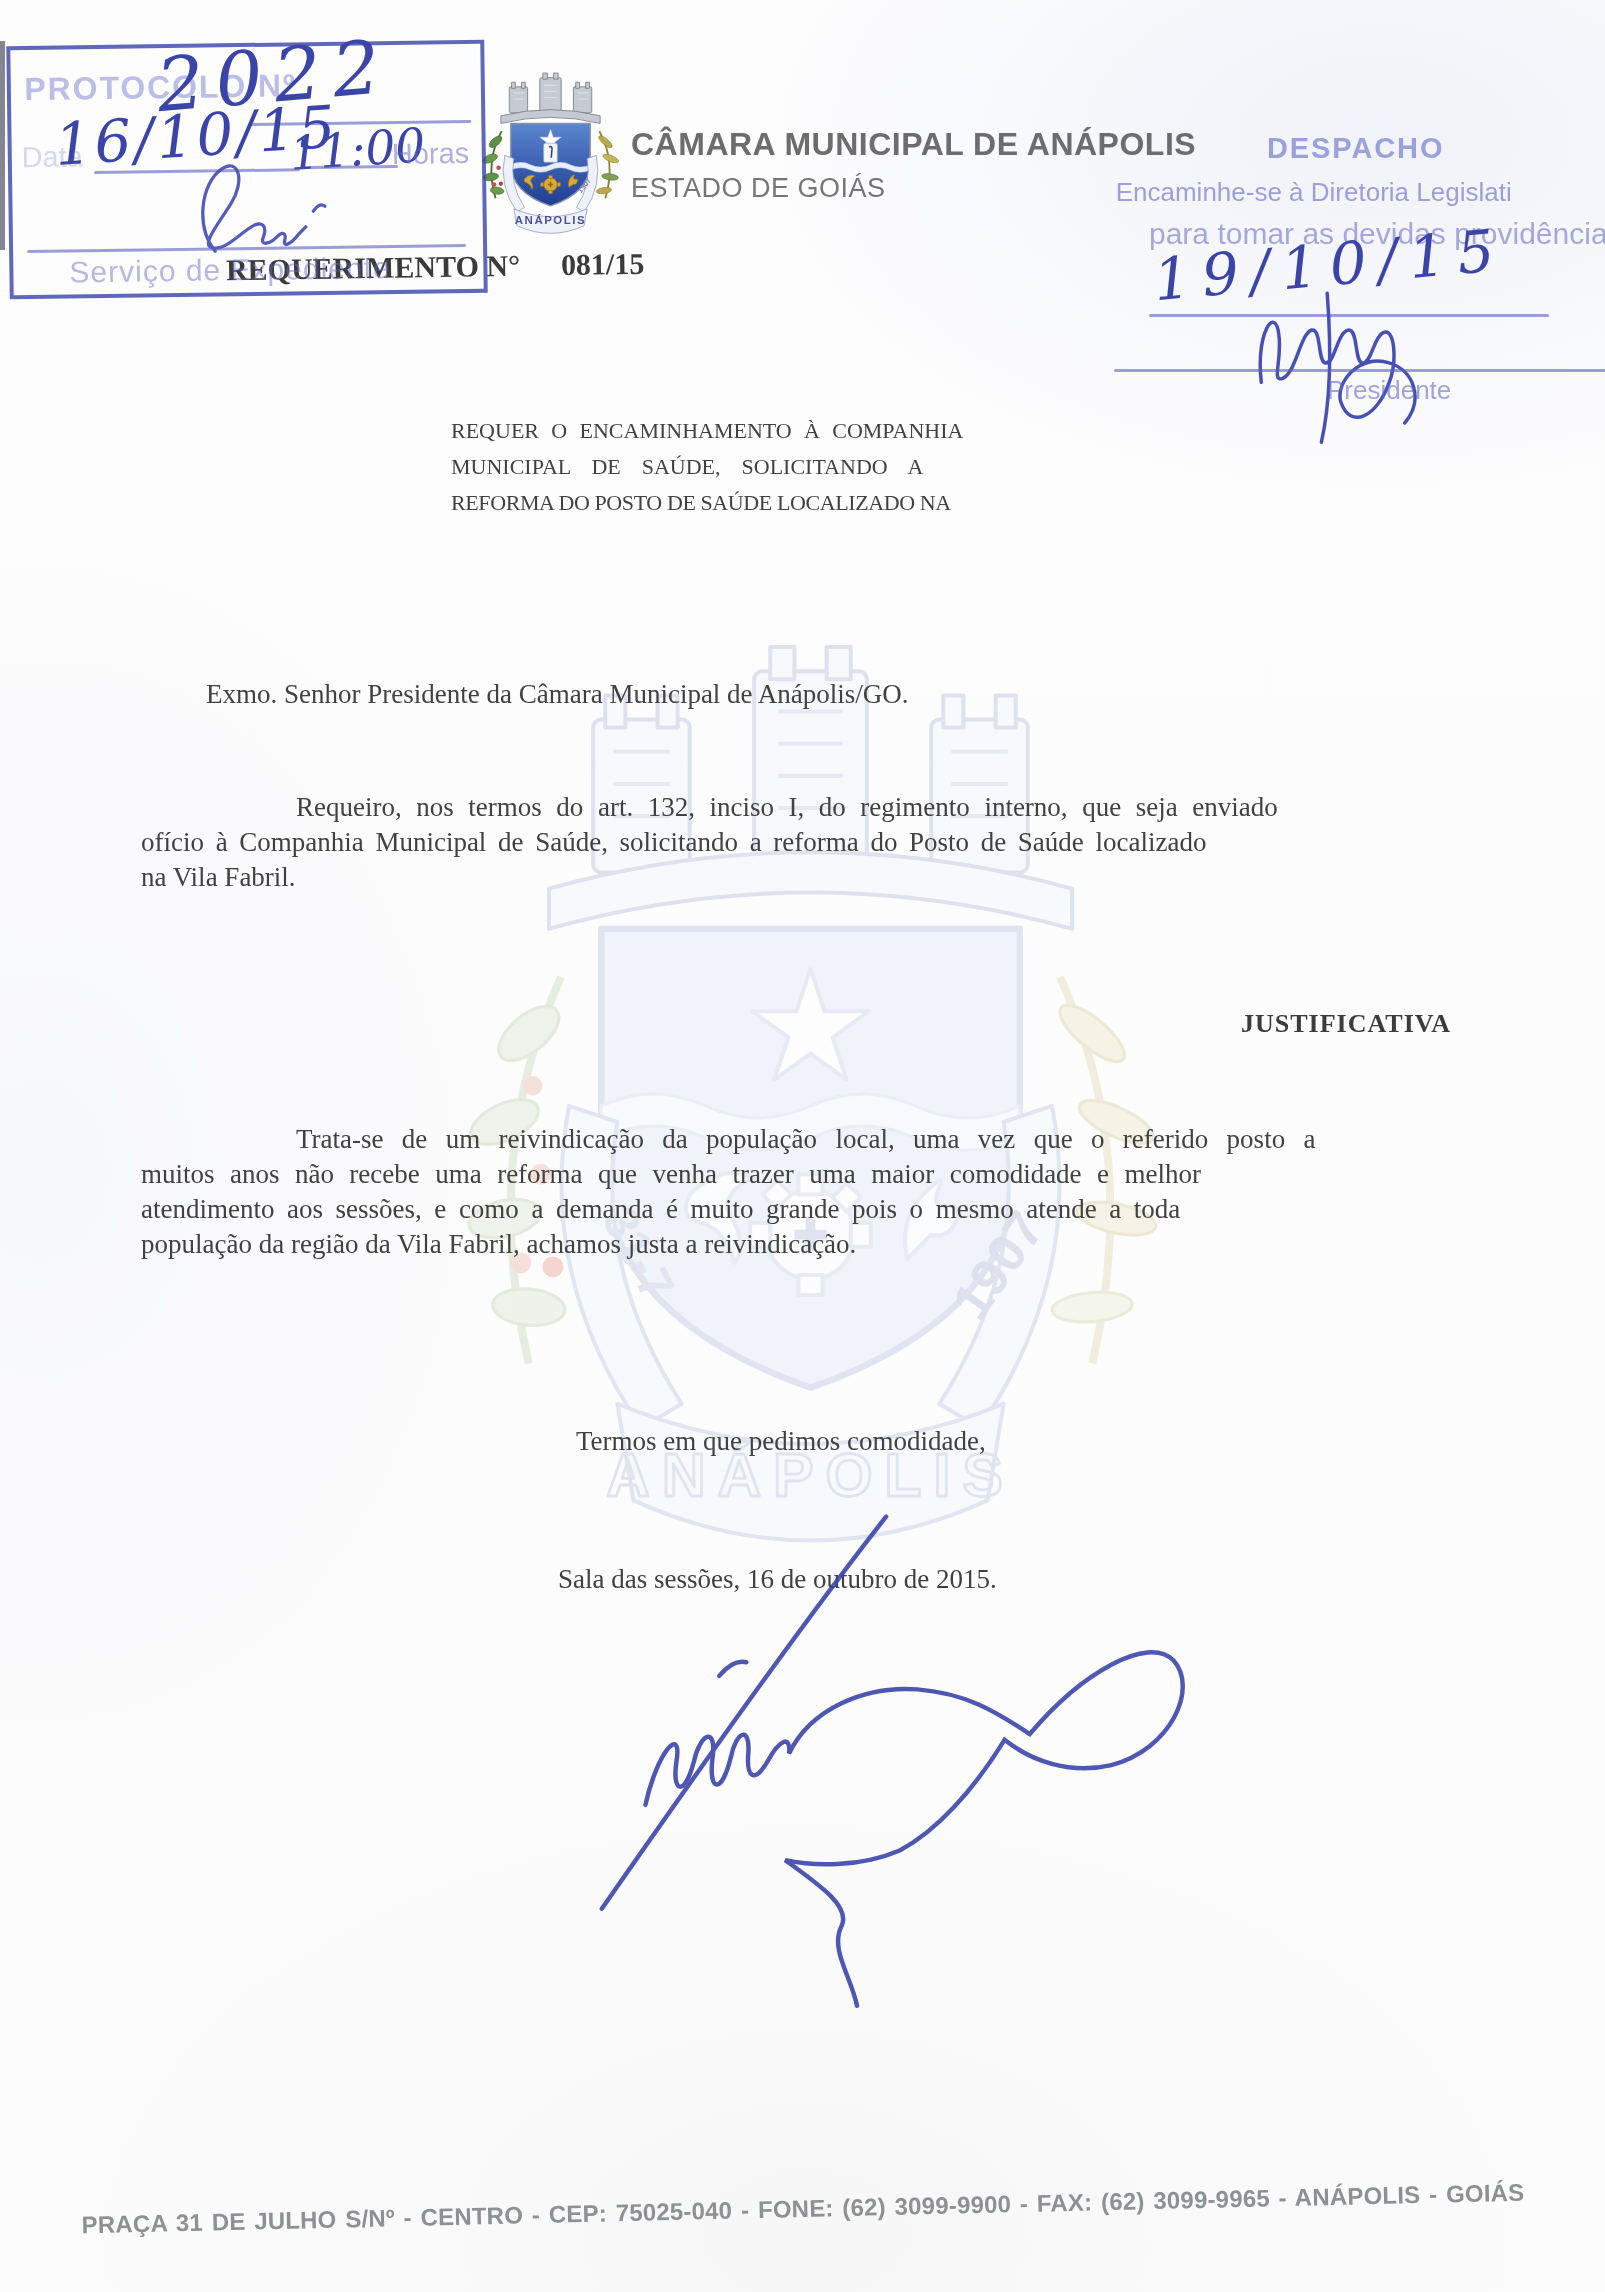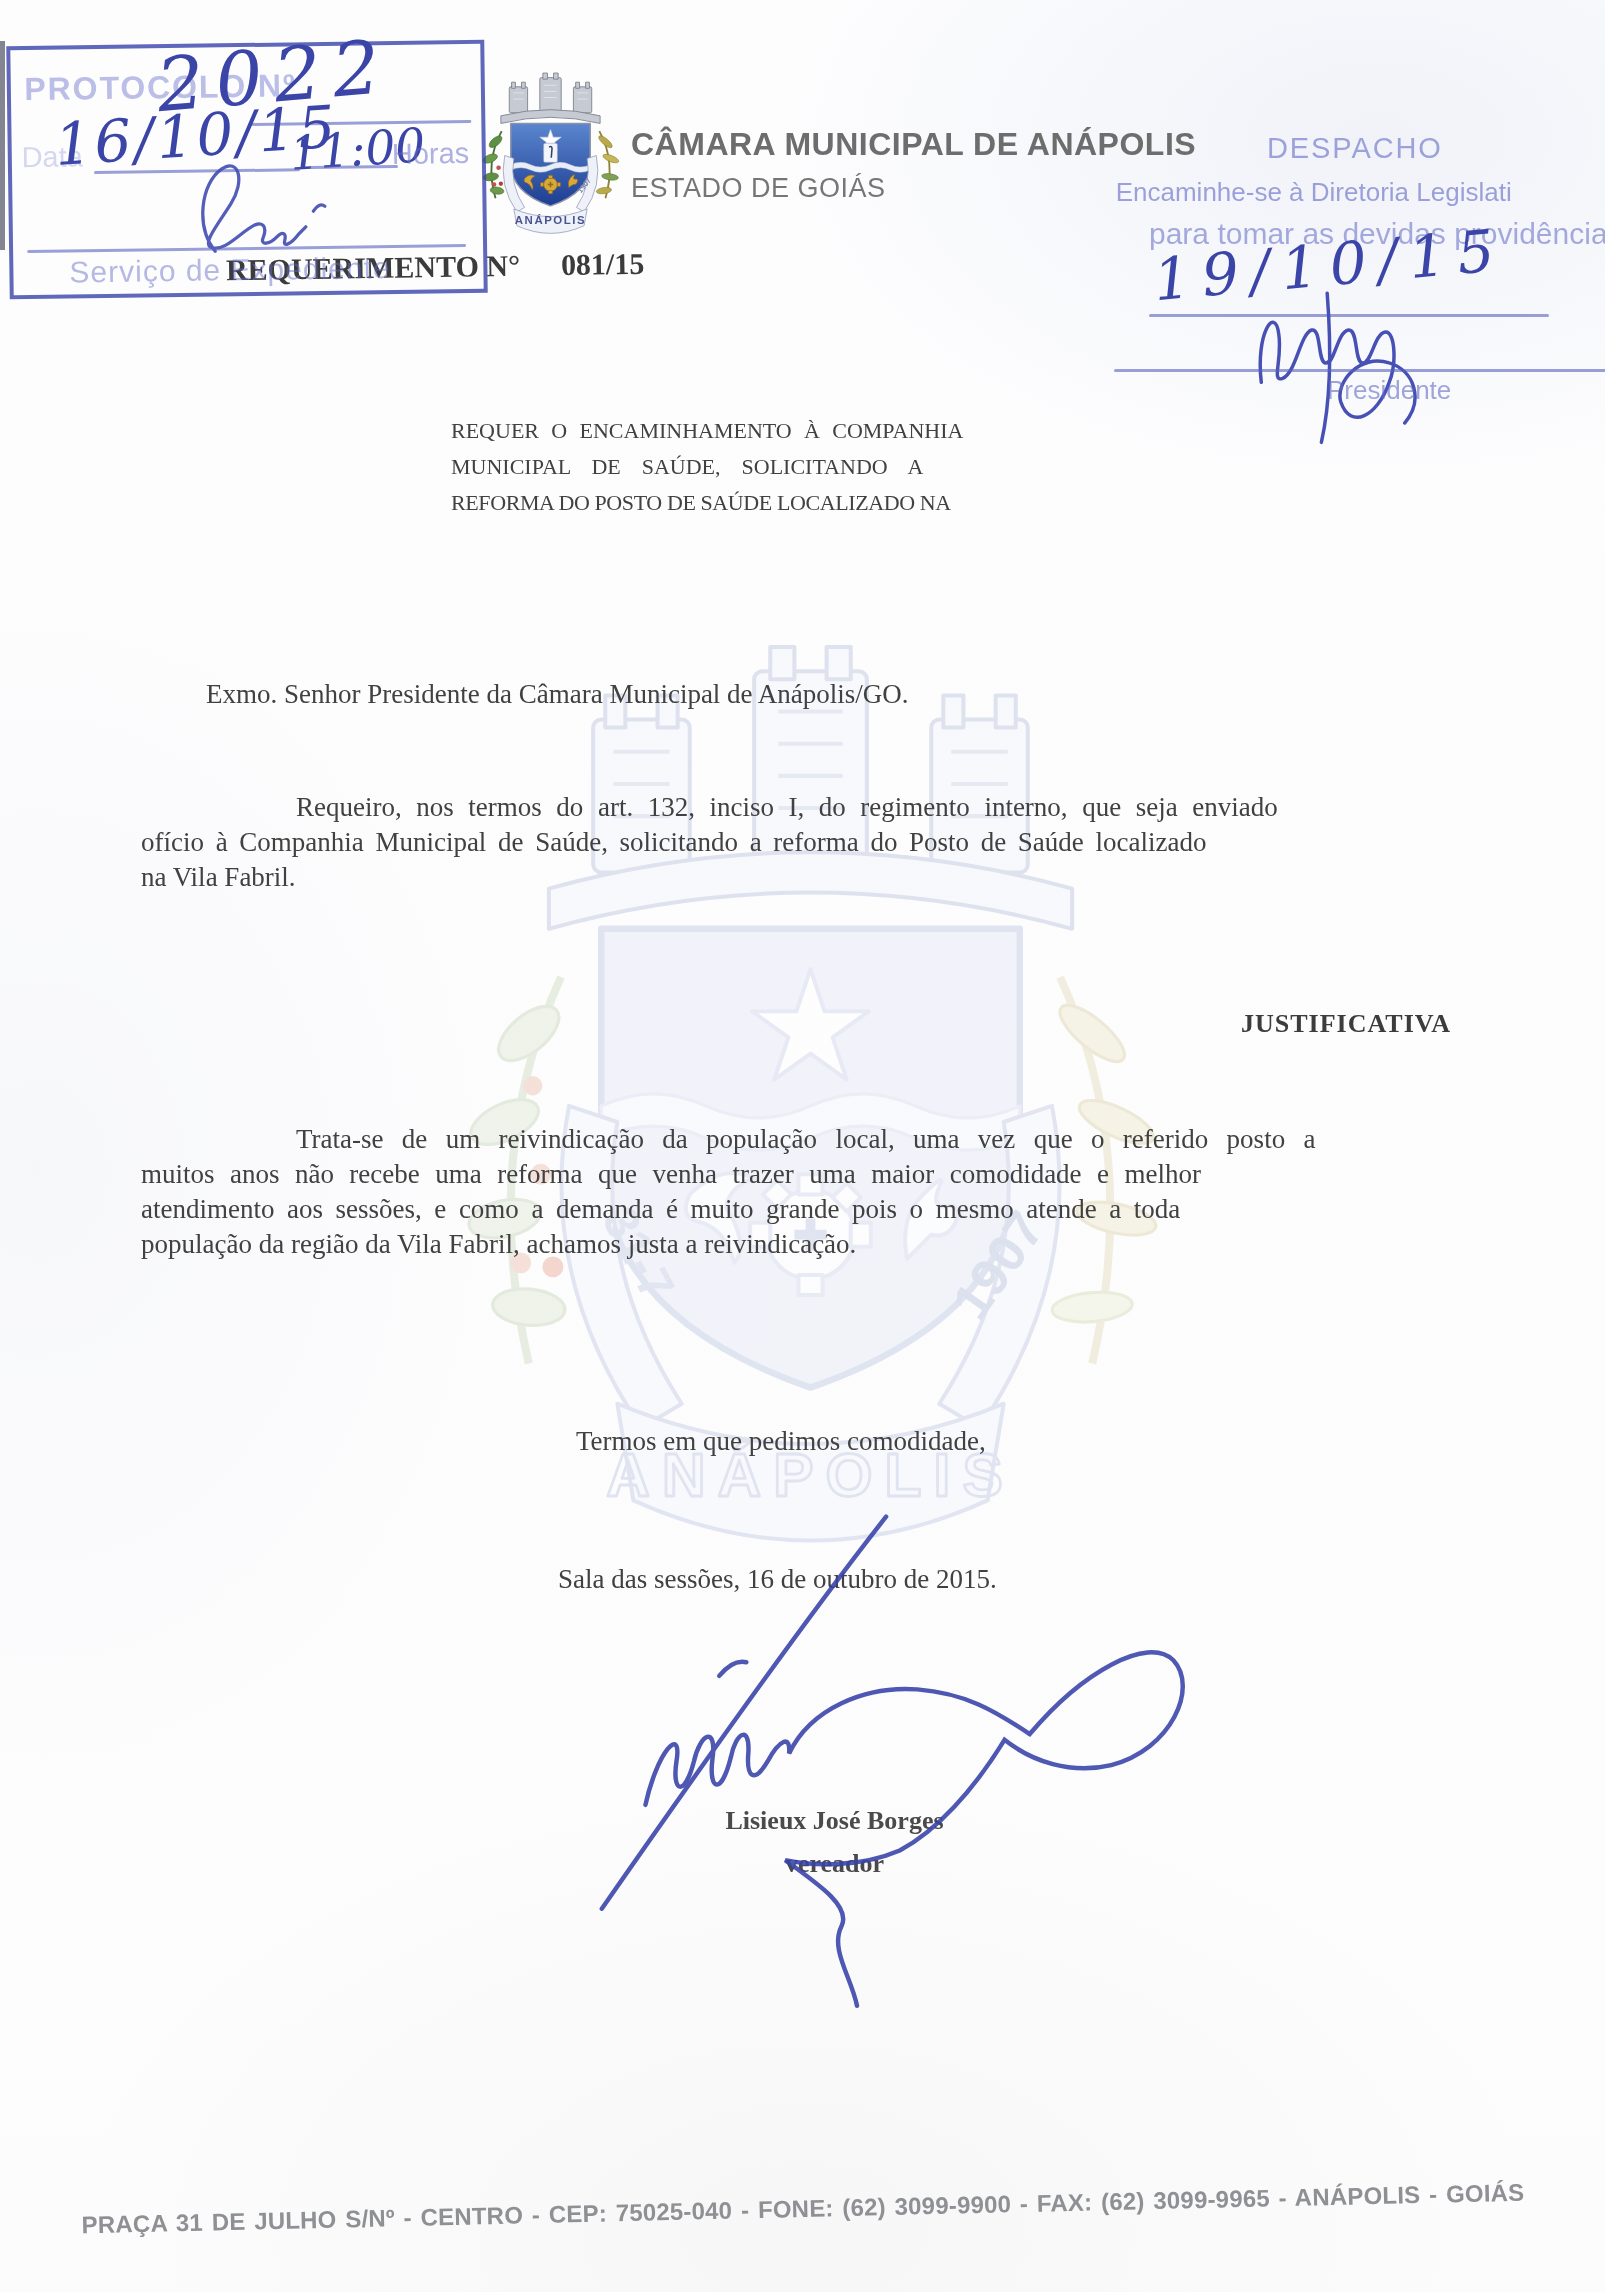--- a/index.html
+++ b/index.html
@@ -25,21 +25,21 @@
   .ps-rule-a{left:239px;top:76px;width:221px;}
   .ps-date-label{left:9.7px;top:91px;font-size:29px;opacity:.3;}
   .ps-date-value{left:43px;top:54px;font-size:58px;letter-spacing:2.9px;transform:rotate(-3deg);}
   .ps-time-value{left:278px;top:76px;font-size:47px;transform:rotate(-3deg);}
   .ps-hours-label{left:380px;top:93px;font-size:29px;opacity:.6;}
   .ps-rule-b{left:82px;top:122px;width:206px;}
   .ps-rule-c{left:297px;top:120px;width:89px;}
   .ps-rule-d{left:13.6px;top:200px;width:439px;}
   .ps-dept-label{left:56px;top:206px;font-size:30px;opacity:.55;letter-spacing:1px;}
   .despacho{left:1106px;top:132px;width:505px;height:311px;z-index:5;}
-  .dp-title{left:161px;top:0;font-size:29px;letter-spacing:1.9px;opacity:.7;}
+  .dp-title{left:161px;top:0;font-size:29px;letter-spacing:1.9px;opacity:.7;font-weight:bold;}
   .dp-line1{left:9.7px;top:45px;font-size:26px;white-space:nowrap;opacity:.72;}
   .dp-line2{left:13px;top:85px;font-size:30px;white-space:nowrap;opacity:.65;margin-left:30px;}
   .dp-date{left:47px;top:99px;font-size:58px;letter-spacing:11.6px;transform:rotate(-5deg);}
   .dp-rule1{left:43px;top:182px;width:400px;}
   .dp-rule2{left:7.8px;top:237px;width:497px;}
   .dp-role{left:221px;top:243px;font-size:26px;opacity:.7;}
   
   .org-name{left:631px;top:126px;font-size:32px;font-weight:bold;color:#6d6d6d;letter-spacing:0.5px;z-index:2;}
   .org-state{left:631px;top:173px;font-size:27px;color:#767676;letter-spacing:0.5px;z-index:2;}
   .crest{left:474px;top:70px;z-index:2;}
@@ -273,20 +273,16 @@
 
   <div class="abs body-text place-date">Sala das sessões, 16 de outubro de 2015.</div>
 
   <svg class="abs main-signature" width="689" height="563" viewBox="0 0 710 580">
     <g fill="none" stroke="#3741a8" stroke-width="4.6" stroke-linecap="round" opacity=".88">
       <path d="M75,452 C160,330 280,160 368,48"></path>
       <path d="M196,212 C206,200 216,196 224,198"></path>
       <path d="M120,345 C132,290 158,262 152,300 C147,332 160,338 170,300 C176,272 194,262 189,298 C185,330 198,336 208,296 C213,270 228,262 226,292 C224,316 232,324 246,300 C258,278 270,272 268,292 C290,246 346,222 400,226 C450,230 480,248 516,272 C570,208 638,170 664,196 C690,224 662,288 600,304 C558,314 518,300 490,278 C458,330 420,372 382,392 C340,410 292,408 264,402 C300,428 332,450 322,470 C310,494 332,522 338,552"></path>
     </g>
   </svg>
-  <div class="abs signer">
-    <div>Lisieux José Borges</div>
-    <div>vereador</div>
-  </div>
 
   <div class="abs sans footer">PRAÇA 31 DE JULHO S/Nº - CENTRO - CEP: 75025-040 - FONE: (62) 3099-9900 - FAX: (62) 3099-9965 - ANÁPOLIS - GOIÁS</div>
 </div>
 
 
 </body></html>

